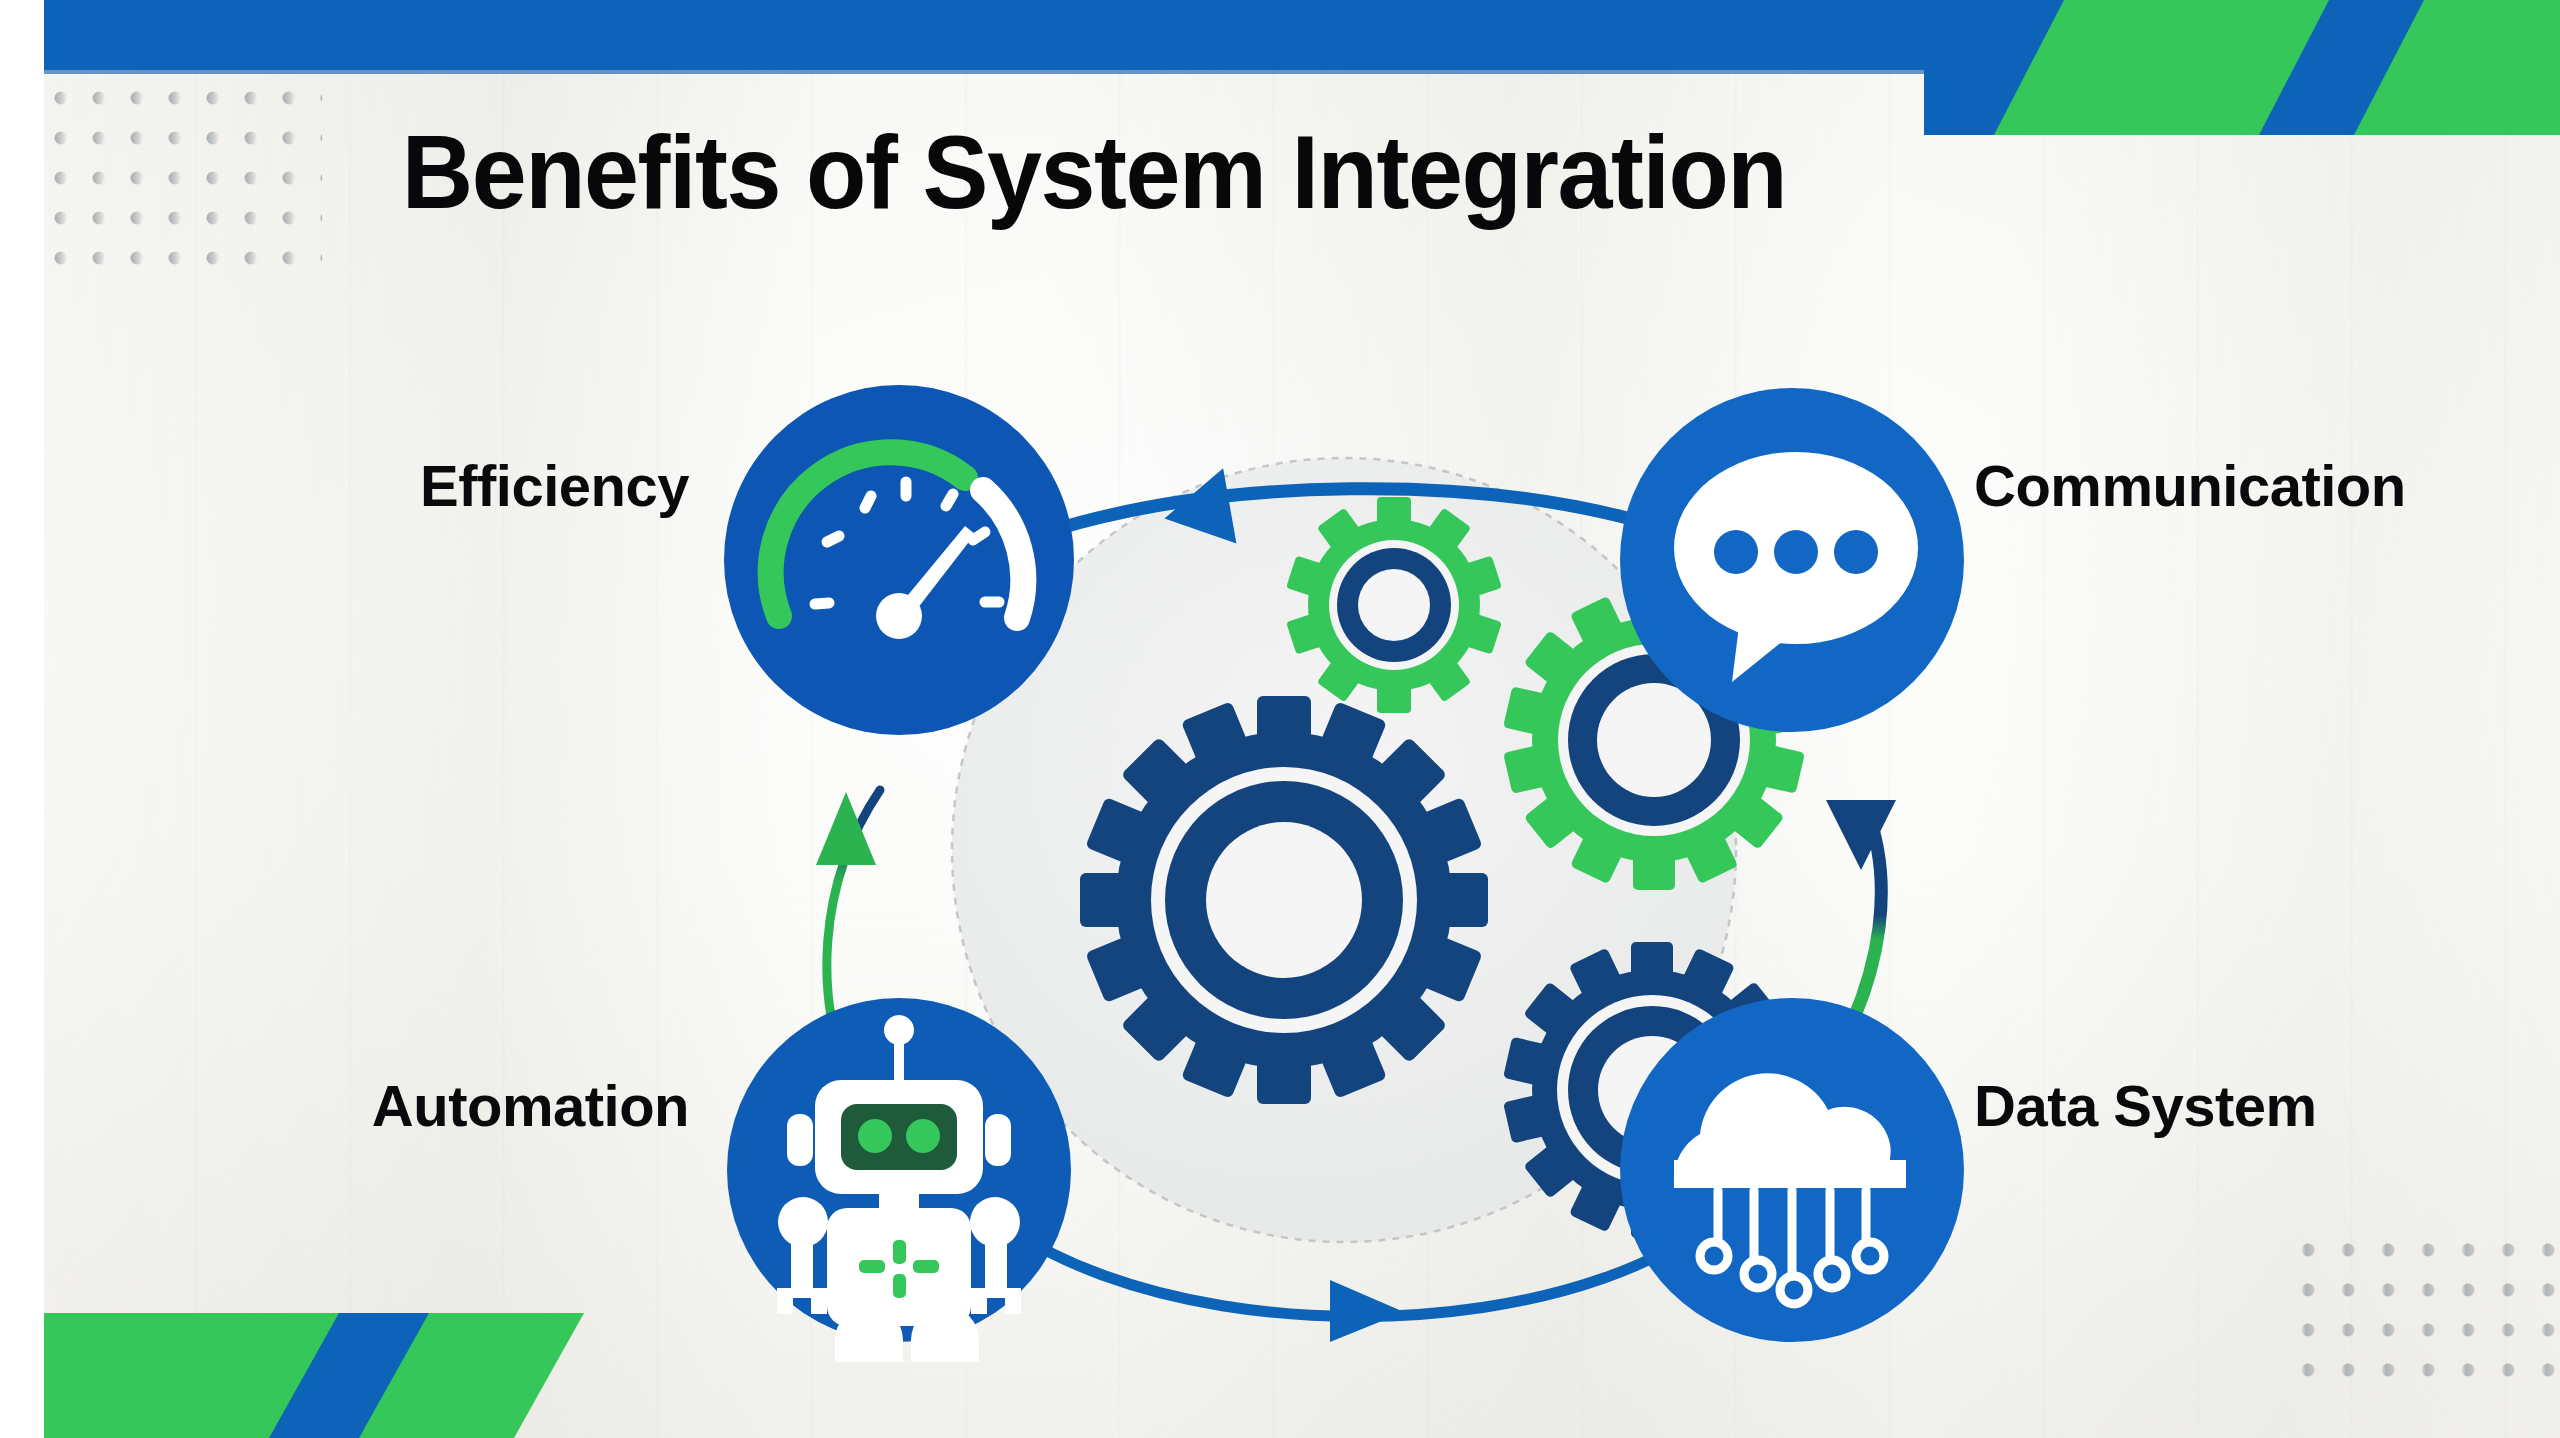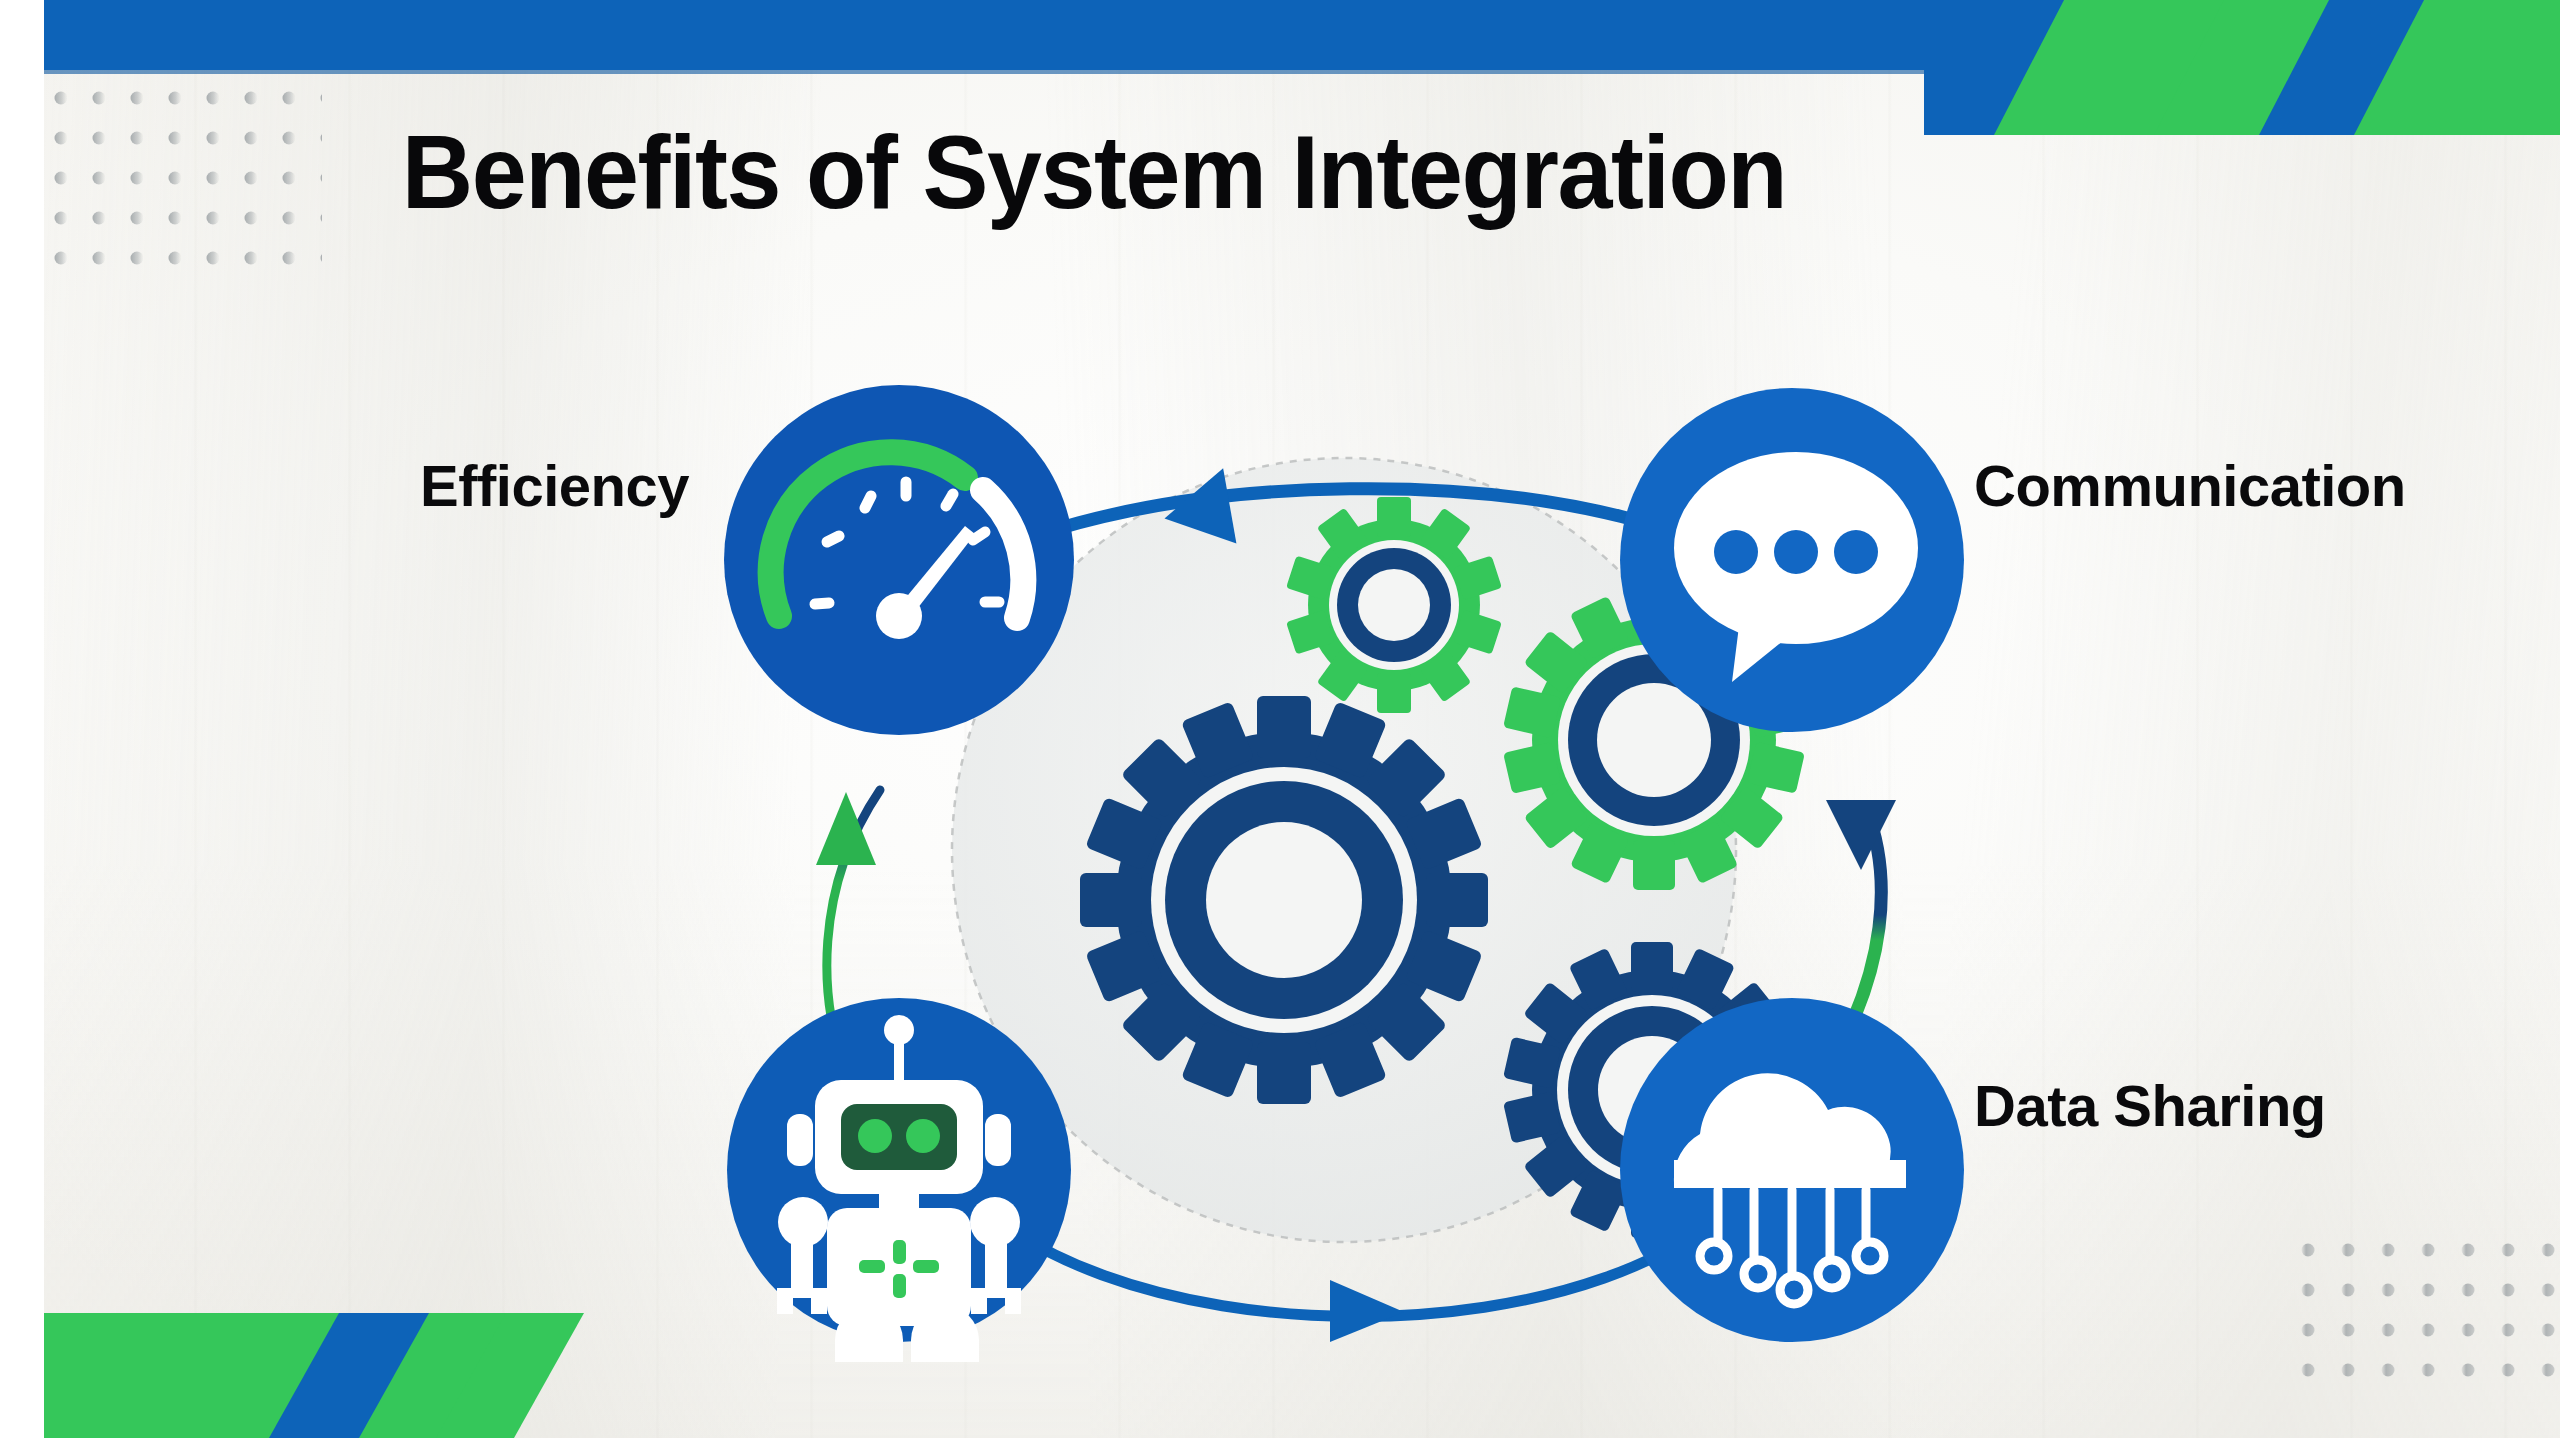--- a/index.html
+++ b/index.html
@@ -423,15 +423,16 @@
           <circle cx="2" cy="126" r="14"></circle>
           <circle cx="40" cy="110" r="14"></circle>
           <circle cx="78" cy="92" r="14"></circle>
         </g>
       </g>
     </g>
   </svg>
 
   <div class="node-label lbl-communication">Communication</div>
   <div class="node-label lbl-efficiency">Efficiency</div>
-  <div class="node-label lbl-datasharing">Data Sharing</div>
+  <div class="node-label lbl-automation">Automation</div>
+  <div class="node-label lbl-datasharing">Data System</div>
 
 </div>
 
 </body></html>

